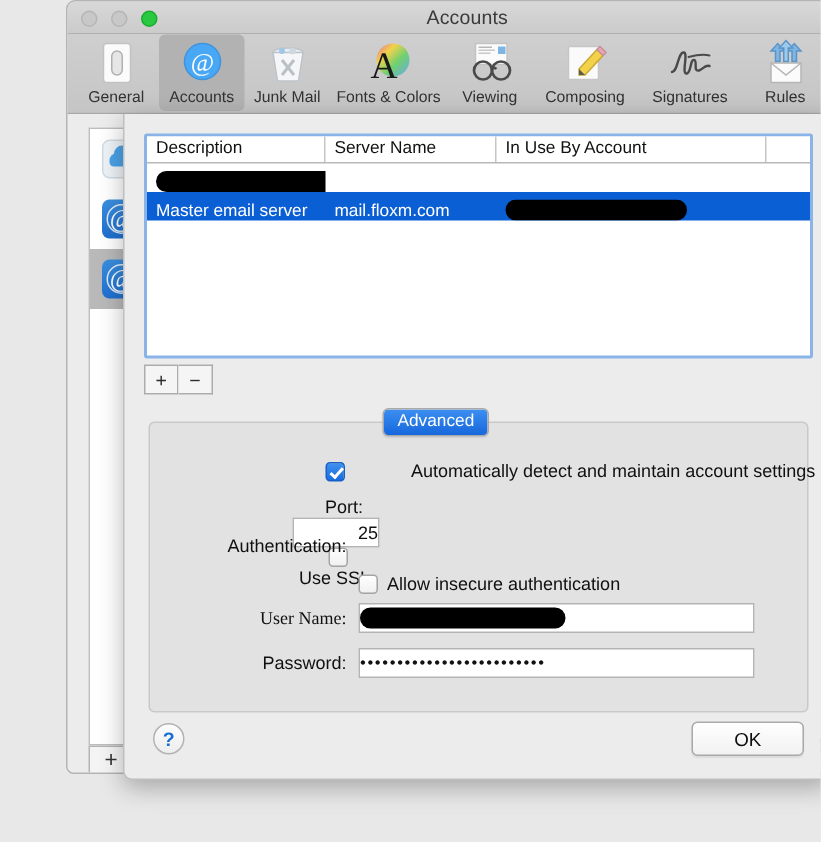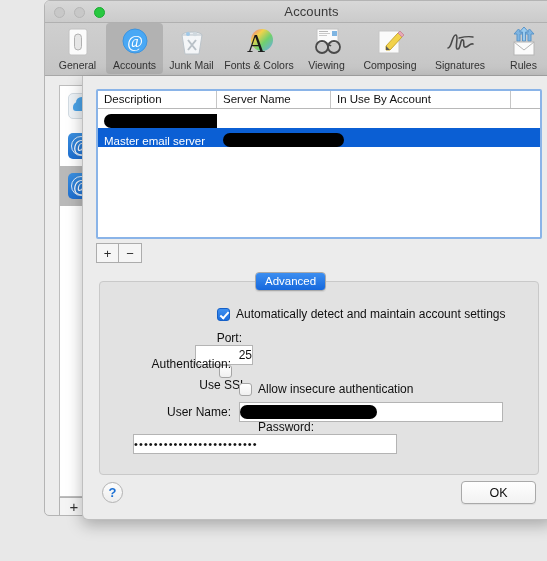--- a/index.html
+++ b/index.html
@@ -364,66 +364,67 @@
       </div>
 
       <div class="trow">
         <div class="td" style="width:119px">
           <div class="redact" style="width:302px"></div>
         </div>
       </div>
 
       <div class="trow sel">
         <div class="td" style="width:119px">Master email server</div>
+        <div class="td" style="width:114px">mail.floxm.com</div>
         <div class="td" style="width:180px">
           <div class="redact" style="width:121px"></div>
         </div>
       </div>
     </div>
 
     <div class="pmwrap">
       <div class="pmbtn">+</div>
       <div class="pmbtn">−</div>
     </div>
 
     <div class="tabs">
       <div class="tab active">Advanced</div>
     </div>
 
     <div class="groupbox"></div>
 
-    <div class="frow" style="left:134px; top:231px;">
+    <div class="frow" style="left:134px; top:231px;gap:38px;">
       <div class="cbox on"></div>
       <div class="cblabel">Automatically detect and maintain account settings</div>
     </div>
 
     <div class="frow" style="left:104px; top:255px;flex-direction:column;">
       <div class="flabel" style="width:44px">Port:</div>
       <div class="tfield" style="width:58px; margin-left:8px; text-align:right;">25</div>
       <div class="cbox" style="margin-left:10px;"></div>
       <div class="cblabel">Use SSL</div>
     </div>
 
     <div class="frow" style="left:42px; top:281px;">
       <div class="flabel" style="width:106px">Authentication:</div>
     </div>
 
     <div class="frow" style="left:156px; top:306px;">
       <div class="cbox"></div>
       <div class="cblabel">Allow insecure authentication</div>
     </div>
 
-    <div class="frow" style="left:42px; top:326px;">
+    <div class="frow" style="left:42px; top:326px;font-family:Liberation Serif, serif;">
       <div class="flabel" style="width:106px">User Name:</div>
       <div class="tfield" style="width:264px; margin-left:8px; display:flex; align-items:center;">
         <div class="redact" style="width:137px"></div>
       </div>
     </div>
 
-    <div class="frow" style="left:42px; top:344px;flex-direction:column;">
+    <div class="frow" style="left:42px; top:356px;">
       <div class="flabel" style="width:106px">Password:</div>
       <div class="tfield dots" style="width:264px; margin-left:8px;">•••••••••••••••••••••••••</div>
     </div>
 
     <div class="help-btn">?</div>
     <div class="btn ok">OK</div>
   </div>
 
 </div>
 

